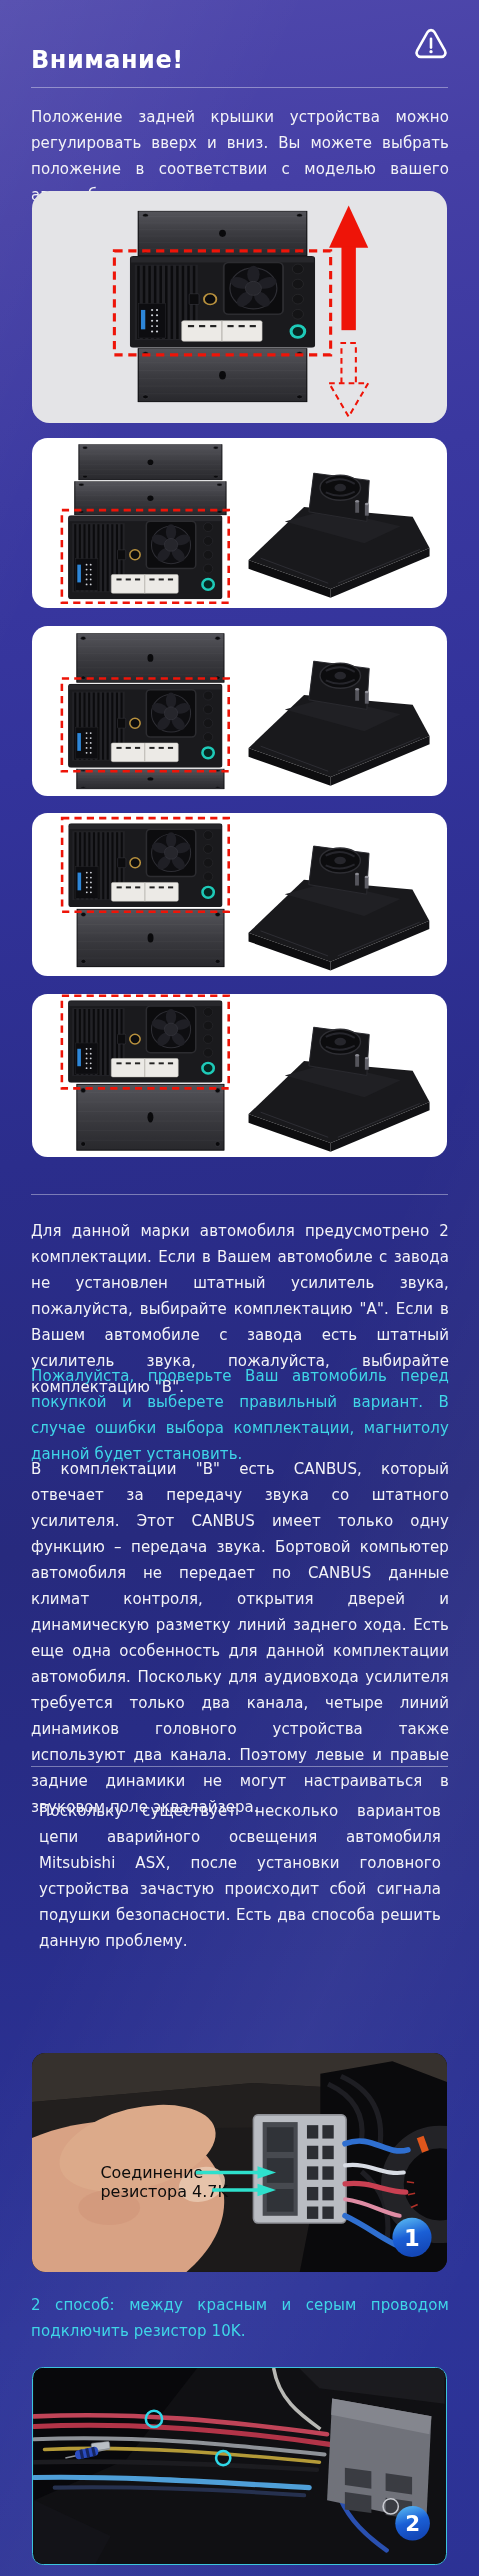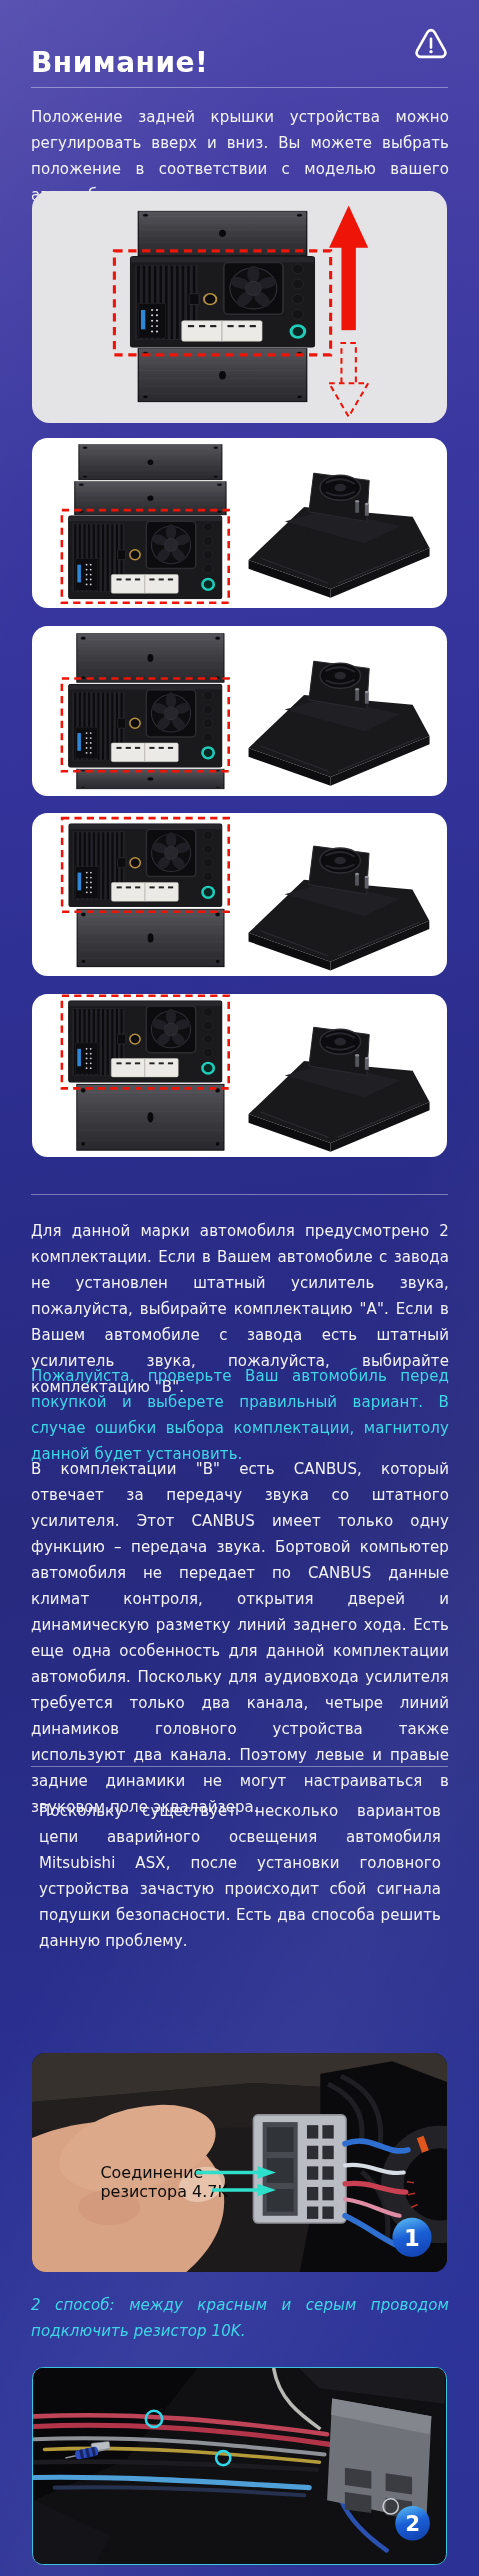--- a/index.html
+++ b/index.html
@@ -11,41 +11,41 @@
     font-family:"DejaVu Sans", sans-serif;
   }
   .page:before{ 
     content:"";position:absolute;inset:0;
     background:linear-gradient(115deg, rgba(255,255,255,0.06) 0%, rgba(255,255,255,0) 18%,
       rgba(255,255,255,0) 55%, rgba(255,255,255,0.05) 72%, rgba(255,255,255,0) 88%);
     pointer-events:none;
   }
   .page-title{
     position:absolute;left:31px;top:46px;margin:0;
-    font-size:28px;font-weight:bold;color:#ffffff;letter-spacing:0.5px;
+    font-size:24px;font-weight:bold;color:#ffffff;letter-spacing:0.5px;
   }
   .warn-icon{position:absolute;left:414px;top:26px;width:34px;height:36px;}
   .divider{position:absolute;left:31px;width:417px;height:0.5px;background:rgba(255,255,255,0.38);}
   #div1{top:87px;}
   #div2{top:1194px;}
   #div3{top:1766px;}
   .para{
     position:absolute;left:31px;width:418px;margin:0;
     font-size:15px;line-height:26px;letter-spacing:0.1px;
     color:#f3f3f7;text-align:justify;
   }
   .para p{margin:8px;}
   .cyan{color:#3fd6e8;}
   #intro{top:104px;}
   #cfg-p1{top:1218px;}
   #cfg-warn{top:1363px;}
   #cfg-p2{top:1456px;}
   #airbag{top:1790px;}
   #method1{top:1979px;}
-  #method2{top:2292px;font-style:italic;}
+  #method2{top:2292px;}
   .figure{position:absolute;left:32px;width:415px;border-radius:15.5px;overflow:hidden;background:#ffffff;}
   #figA{top:191px;height:232px;background:#e4e4e7;border-radius:17.5px;}
   #figB{top:438px;height:170px;}
   #figC{top:626px;height:170px;}
   #figD{top:813px;height:163px;}
   #figE{top:994px;height:163px;}
   #photo1{top:2053px;height:219px;border-radius:13.4px;background:#1c1a1a;}
   #photo2{top:2367px;height:198px;border-radius:11.3px;background:#101013;
           border:1.5px solid #3cc4dc;box-sizing:border-box;}
   .fill-svg{display:block;width:100%;height:100%;}

